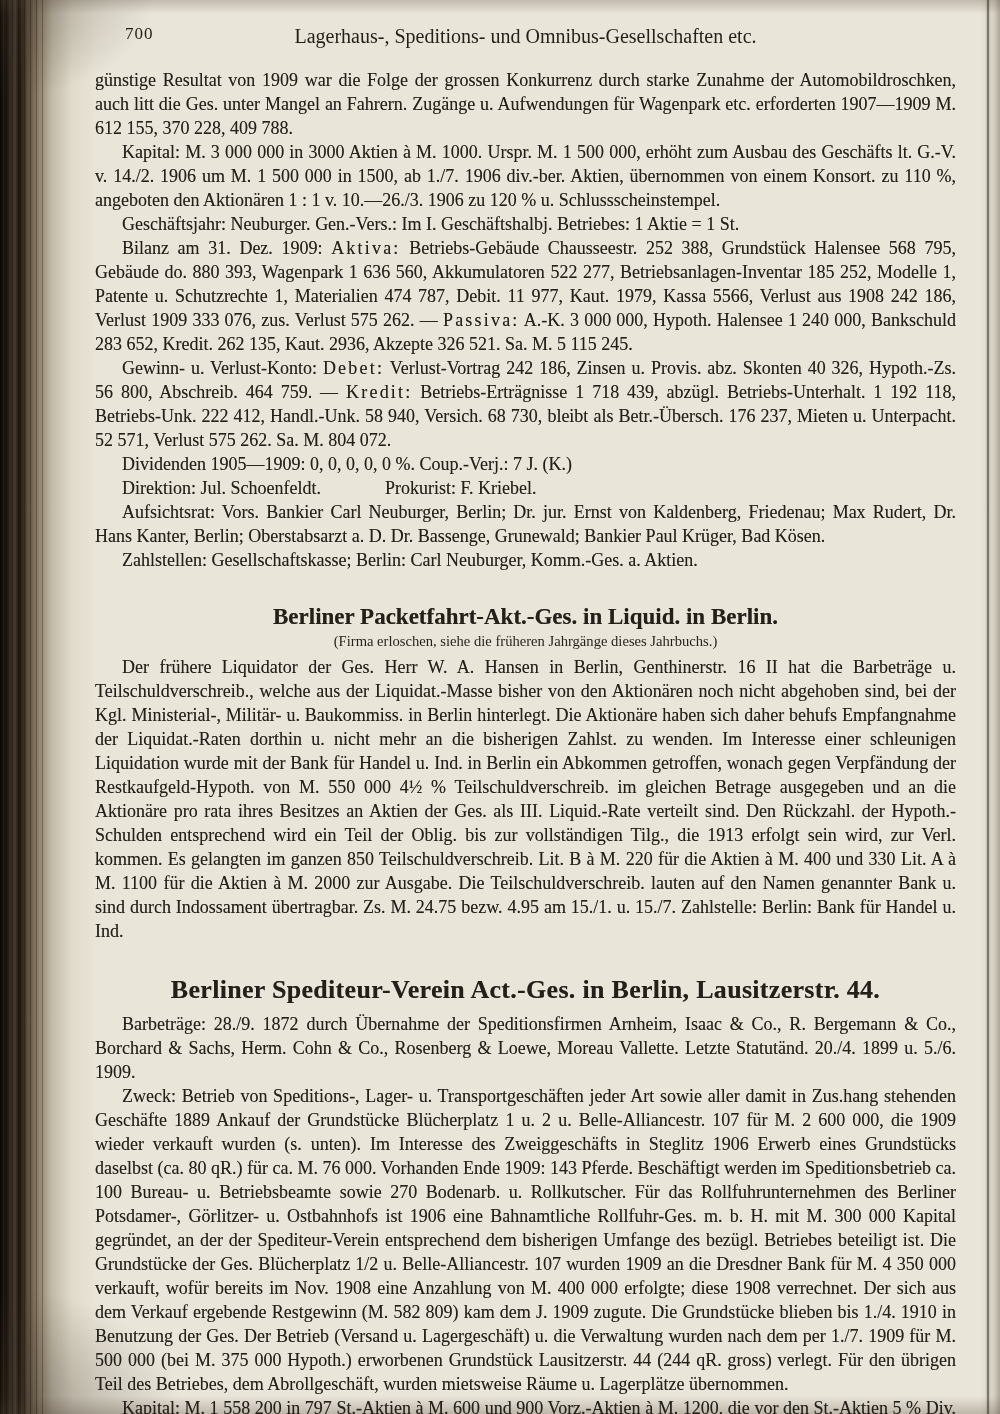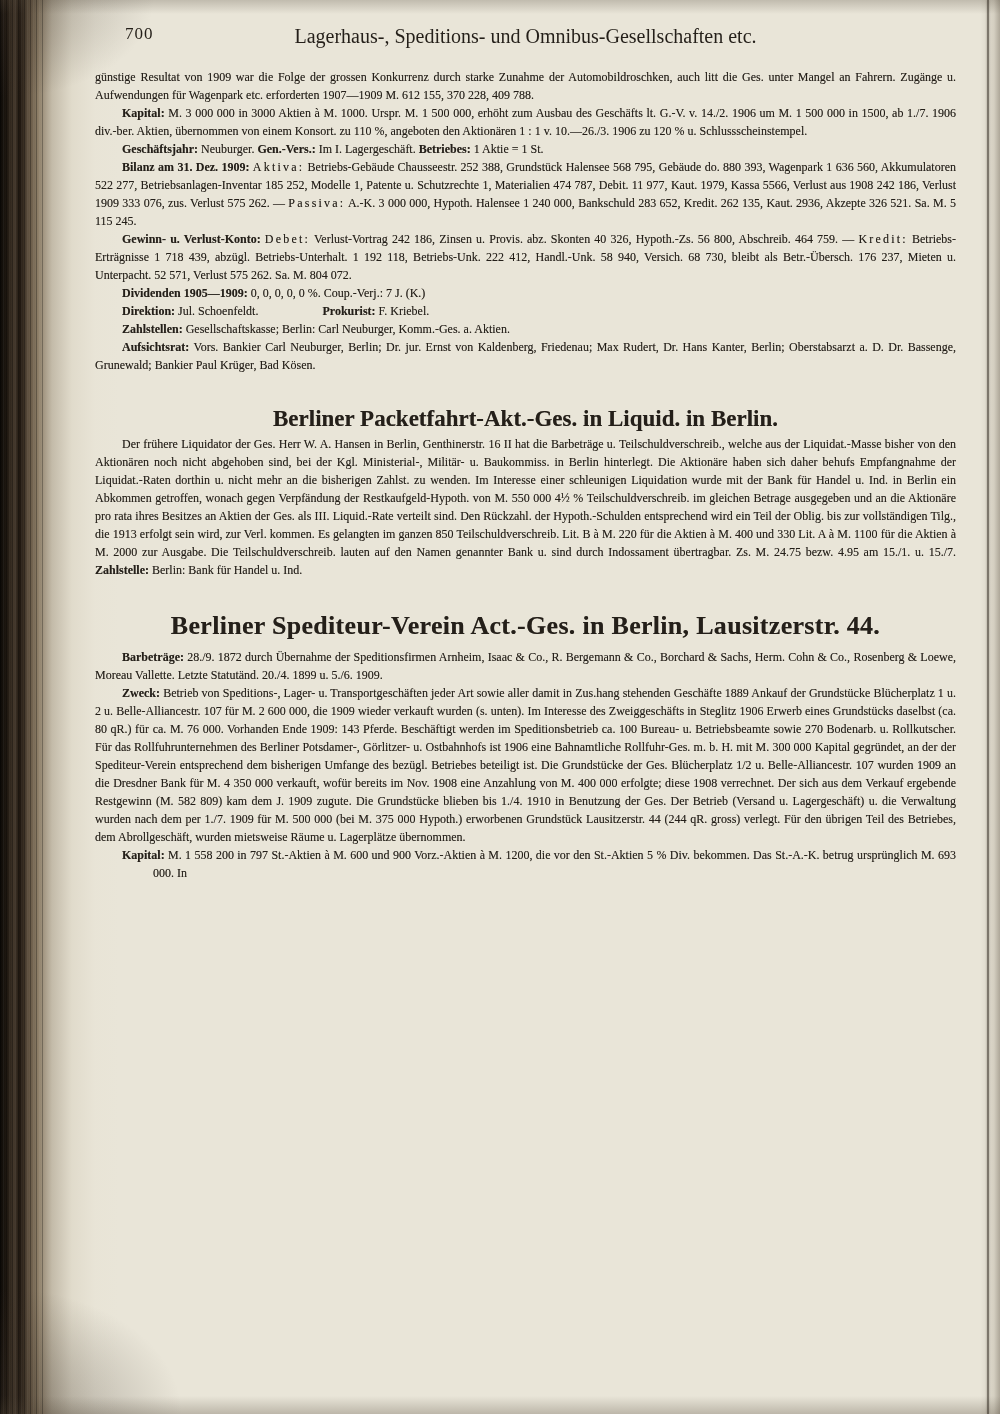--- a/index.html
+++ b/index.html
@@ -22,24 +22,24 @@
     opacity:.8;
   }
   .right-edge-line{
     position:absolute;top:0;bottom:0;right:11px;width:2px;
     background:rgba(44,36,28,.55);box-shadow:0 0 2px rgba(44,36,28,.4);
   }
   .content{position:absolute;left:95px;right:44px;top:22px;}
   .running-head{position:relative;height:30px;margin-bottom:16px;}
   .pagenum{position:absolute;left:30px;top:2px;font-size:17px;letter-spacing:1px;}
   .head-title{text-align:center;font-size:20px;padding-top:3px;}
-  .para{margin:0;font-size:12px;line-height:18px;text-align:justify;text-shadow:0 0 .4px rgba(36,30,24,.45);}
+  .para{margin:0;font-size:18px;line-height:24px;text-align:justify;text-shadow:0 0 .4px rgba(36,30,24,.45);}
   .para.ind{text-indent:27px;}
   .para.hang{padding-left:58px;text-indent:-31px;}
-  .bold{font-weight:bold;}
+  .bold{font-weight:normal;}
   .sperr{letter-spacing:2.2px;}
   .gap{display:inline-block;width:64px;}
   .entry + .entry{margin-top:32px;}
   .entry-title{font-weight:bold;text-align:center;margin:0;text-shadow:0 0 .4px rgba(36,30,24,.5);}
   .entry-title.medium{font-size:23px;margin:14px 0 3px;}
   .entry-title.large{font-size:26px;margin:16px 0 7px;letter-spacing:.3px;}
   .entry-subtitle{text-align:center;font-size:14.6px;margin:0 0 5px;}
 </style>
 </head>
 <body>
@@ -49,30 +49,31 @@
   <div class="right-edge-line"></div>
   <div class="content">
     <div class="running-head">
       <span class="pagenum">700</span>
       <div class="head-title">Lagerhaus-, Speditions- und Omnibus-Gesellschaften etc.</div>
     </div>
     <div id="entries">
         <section class="entry">
           <p class="para"><span class="norm">günstige Resultat von 1909 war die Folge der grossen Konkurrenz durch starke Zunahme der Automobildroschken, auch litt die Ges. unter Mangel an Fahrern. Zugänge u. Aufwendungen für Wagenpark etc. erforderten 1907—1909 M. 612 155, 370 228, 409 788.</span></p>
           <p class="para ind"><span class="bold">Kapital:</span><span class="norm"> M. 3 000 000 in 3000 Aktien à M. 1000. Urspr. M. 1 500 000, erhöht zum Ausbau des Geschäfts lt. G.-V. v. 14./2. 1906 um M. 1 500 000 in 1500, ab 1./7. 1906 div.-ber. Aktien, übernommen von einem Konsort. zu 110 %, angeboten den Aktionären 1 : 1 v. 10.—26./3. 1906 zu 120 % u. Schlussscheinstempel.</span></p>
-          <p class="para ind"><span class="bold">Geschäftsjahr:</span><span class="norm"> Neuburger. </span><span class="bold">Gen.-Vers.:</span><span class="norm"> Im I. Lagergeschäft. </span><span class="bold">Betriebes:</span><span class="norm"> 1 Aktie = 1 St.</span></p>
+          <p class="para ind"><span class="bold">Geschäftsjahr:</span><span class="norm"> Neuburger. </span><span class="bold">Gen.-Vers.:</span><span class="norm"> Im I. Geschäftshalbj. </span><span class="bold">Betriebes:</span><span class="norm"> 1 Aktie = 1 St.</span></p>
           <p class="para ind"><span class="bold">Bilanz am 31. Dez. 1909:</span><span class="norm"> </span><span class="sperr">Aktiva:</span><span class="norm"> Betriebs-Gebäude Chausseestr. 252 388, Grundstück Halensee 568 795, Gebäude do. 880 393, Wagenpark 1 636 560, Akkumulatoren 522 277, Betriebsanlagen-Inventar 185 252, Modelle 1, Patente u. Schutzrechte 1, Materialien 474 787, Debit. 11 977, Kaut. 1979, Kassa 5566, Verlust aus 1908 242 186, Verlust 1909 333 076, zus. Verlust 575 262. — </span><span class="sperr">Passiva:</span><span class="norm"> A.-K. 3 000 000, Hypoth. Halensee 1 240 000, Bankschuld 283 652, Kredit. 262 135, Kaut. 2936, Akzepte 326 521. Sa. M. 5 115 245.</span></p>
           <p class="para ind"><span class="bold">Gewinn- u. Verlust-Konto:</span><span class="norm"> </span><span class="sperr">Debet:</span><span class="norm"> Verlust-Vortrag 242 186, Zinsen u. Provis. abz. Skonten 40 326, Hypoth.-Zs. 56 800, Abschreib. 464 759. — </span><span class="sperr">Kredit:</span><span class="norm"> Betriebs-Erträgnisse 1 718 439, abzügl. Betriebs-Unterhalt. 1 192 118, Betriebs-Unk. 222 412, Handl.-Unk. 58 940, Versich. 68 730, bleibt als Betr.-Übersch. 176 237, Mieten u. Unterpacht. 52 571, Verlust 575 262. Sa. M. 804 072.</span></p>
           <p class="para ind"><span class="bold">Dividenden 1905—1909:</span><span class="norm"> 0, 0, 0, 0, 0 %. Coup.-Verj.: 7 J. (K.)</span></p>
           <p class="para ind"><span class="bold">Direktion:</span><span class="norm"> Jul. Schoenfeldt.</span><span class="gap"></span><span class="bold">Prokurist:</span><span class="norm"> F. Kriebel.</span></p>
+          <p class="para ind"><span class="bold">Aufsichtsrat:</span><span class="norm"> Vors. Bankier Carl Neuburger, Berlin; Dr. jur. Ernst von Kaldenberg, Friedenau; Max Rudert, Dr. Hans Kanter, Berlin; Oberstabsarzt a. D. Dr. Bassenge, Grunewald; Bankier Paul Krüger, Bad Kösen.</span></p>
           <p class="para ind"><span class="bold">Zahlstellen:</span><span class="norm"> Gesellschaftskasse; Berlin: Carl Neuburger, Komm.-Ges. a. Aktien.</span></p>
-          <p class="para ind"><span class="bold">Aufsichtsrat:</span><span class="norm"> Vors. Bankier Carl Neuburger, Berlin; Dr. jur. Ernst von Kaldenberg, Friedenau; Max Rudert, Dr. Hans Kanter, Berlin; Oberstabsarzt a. D. Dr. Bassenge, Grunewald; Bankier Paul Krüger, Bad Kösen.</span></p>
         </section>
         <section class="entry">
           <h2 class="entry-title medium">Berliner Packetfahrt-Akt.-Ges. in Liquid. in Berlin.</h2>
+          <div class="entry-subtitle">(Firma erloschen, siehe die früheren Jahrgänge dieses Jahrbuchs.)</div>
           <p class="para ind"><span class="norm">Der frühere Liquidator der Ges. Herr W. A. Hansen in Berlin, Genthinerstr. 16 II hat die Barbeträge u. Teilschuldverschreib., welche aus der Liquidat.-Masse bisher von den Aktionären noch nicht abgehoben sind, bei der Kgl. Ministerial-, Militär- u. Baukommiss. in Berlin hinterlegt. Die Aktionäre haben sich daher behufs Empfangnahme der Liquidat.-Raten dorthin u. nicht mehr an die bisherigen Zahlst. zu wenden. Im Interesse einer schleunigen Liquidation wurde mit der Bank für Handel u. Ind. in Berlin ein Abkommen getroffen, wonach gegen Verpfändung der Restkaufgeld-Hypoth. von M. 550 000 4½ % Teilschuldverschreib. im gleichen Betrage ausgegeben und an die Aktionäre pro rata ihres Besitzes an Aktien der Ges. als III. Liquid.-Rate verteilt sind. Den Rückzahl. der Hypoth.-Schulden entsprechend wird ein Teil der Oblig. bis zur vollständigen Tilg., die 1913 erfolgt sein wird, zur Verl. kommen. Es gelangten im ganzen 850 Teilschuldverschreib. Lit. B à M. 220 für die Aktien à M. 400 und 330 Lit. A à M. 1100 für die Aktien à M. 2000 zur Ausgabe. Die Teilschuldverschreib. lauten auf den Namen genannter Bank u. sind durch Indossament übertragbar. Zs. M. 24.75 bezw. 4.95 am 15./1. u. 15./7. </span><span class="bold">Zahlstelle:</span><span class="norm"> Berlin: Bank für Handel u. Ind.</span></p>
         </section>
         <section class="entry">
           <h2 class="entry-title large">Berliner Spediteur-Verein Act.-Ges. in Berlin, Lausitzerstr. 44.</h2>
           <p class="para ind"><span class="bold">Barbeträge:</span><span class="norm"> 28./9. 1872 durch Übernahme der Speditionsfirmen Arnheim, Isaac &amp; Co., R. Bergemann &amp; Co., Borchard &amp; Sachs, Herm. Cohn &amp; Co., Rosenberg &amp; Loewe, Moreau Vallette. Letzte Statutänd. 20./4. 1899 u. 5./6. 1909.</span></p>
           <p class="para ind"><span class="bold">Zweck:</span><span class="norm"> Betrieb von Speditions-, Lager- u. Transportgeschäften jeder Art sowie aller damit in Zus.hang stehenden Geschäfte 1889 Ankauf der Grundstücke Blücherplatz 1 u. 2 u. Belle-Alliancestr. 107 für M. 2 600 000, die 1909 wieder verkauft wurden (s. unten). Im Interesse des Zweiggeschäfts in Steglitz 1906 Erwerb eines Grundstücks daselbst (ca. 80 qR.) für ca. M. 76 000. Vorhanden Ende 1909: 143 Pferde. Beschäftigt werden im Speditionsbetrieb ca. 100 Bureau- u. Betriebsbeamte sowie 270 Bodenarb. u. Rollkutscher. Für das Rollfuhrunternehmen des Berliner Potsdamer-, Görlitzer- u. Ostbahnhofs ist 1906 eine Bahnamtliche Rollfuhr-Ges. m. b. H. mit M. 300 000 Kapital gegründet, an der der Spediteur-Verein entsprechend dem bisherigen Umfange des bezügl. Betriebes beteiligt ist. Die Grundstücke der Ges. Blücherplatz 1/2 u. Belle-Alliancestr. 107 wurden 1909 an die Dresdner Bank für M. 4 350 000 verkauft, wofür bereits im Nov. 1908 eine Anzahlung von M. 400 000 erfolgte; diese 1908 verrechnet. Der sich aus dem Verkauf ergebende Restgewinn (M. 582 809) kam dem J. 1909 zugute. Die Grundstücke blieben bis 1./4. 1910 in Benutzung der Ges. Der Betrieb (Versand u. Lagergeschäft) u. die Verwaltung wurden nach dem per 1./7. 1909 für M. 500 000 (bei M. 375 000 Hypoth.) erworbenen Grundstück Lausitzerstr. 44 (244 qR. gross) verlegt. Für den übrigen Teil des Betriebes, dem Abrollgeschäft, wurden mietsweise Räume u. Lagerplätze übernommen.</span></p>
           <p class="para hang"><span class="bold">Kapital:</span><span class="norm"> M. 1 558 200 in 797 St.-Aktien à M. 600 und 900 Vorz.-Aktien à M. 1200, die vor den St.-Aktien 5 % Div. bekommen. Das St.-A.-K. betrug ursprünglich M. 693 000. In</span></p>
         </section>
       </div>
   </div>

